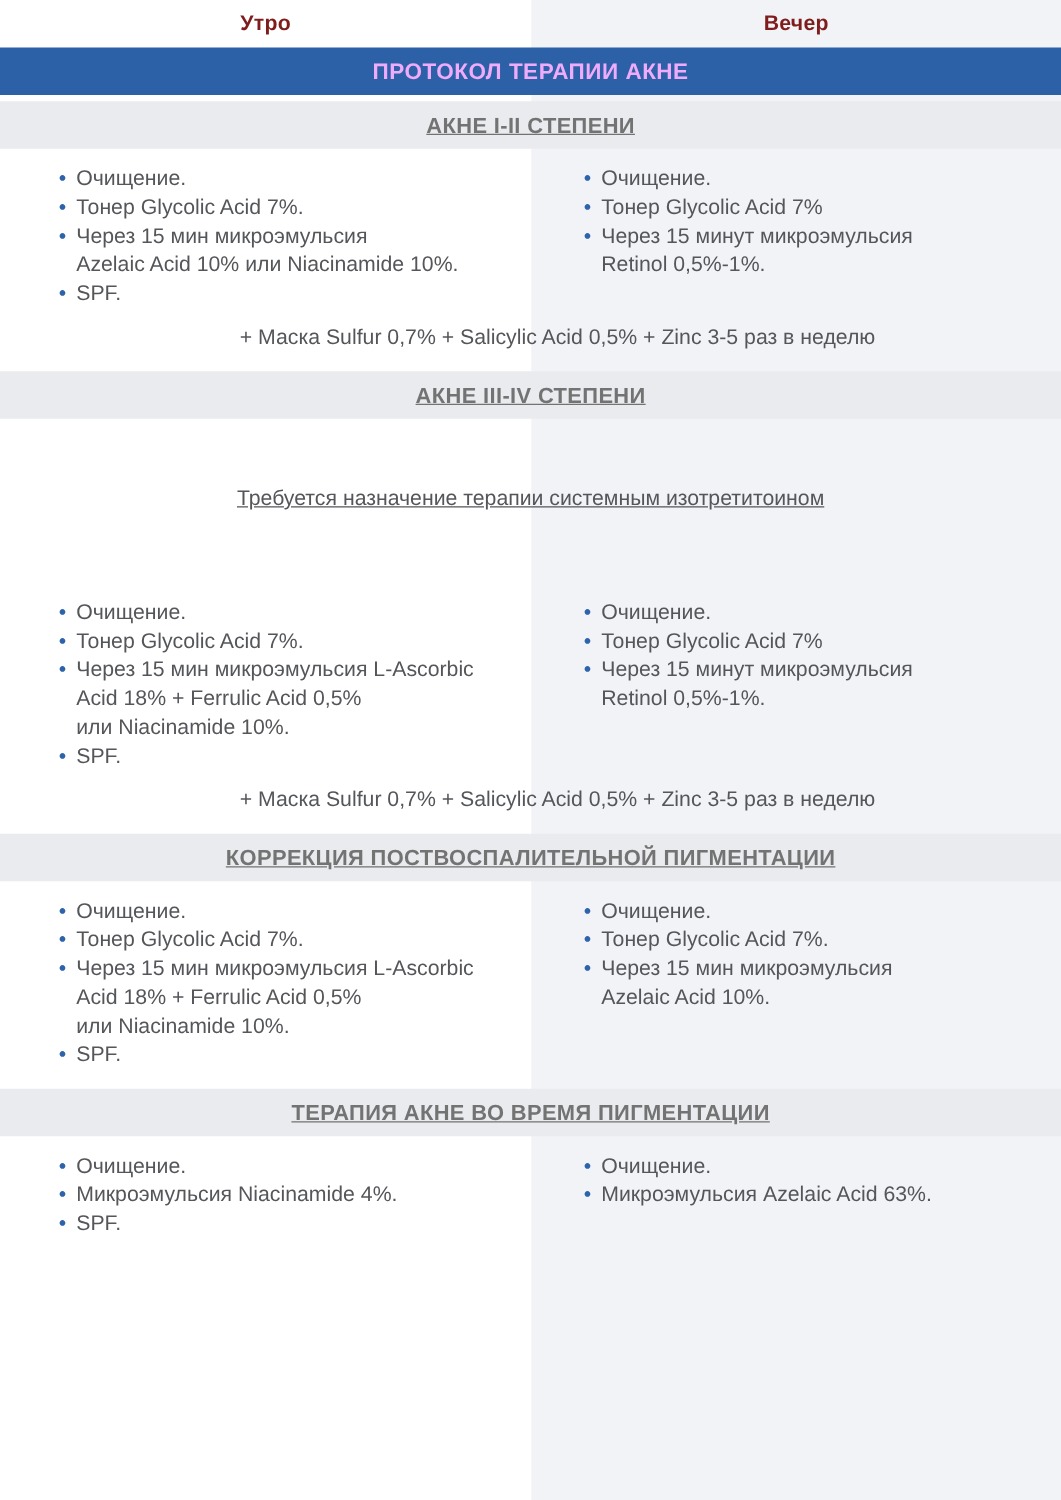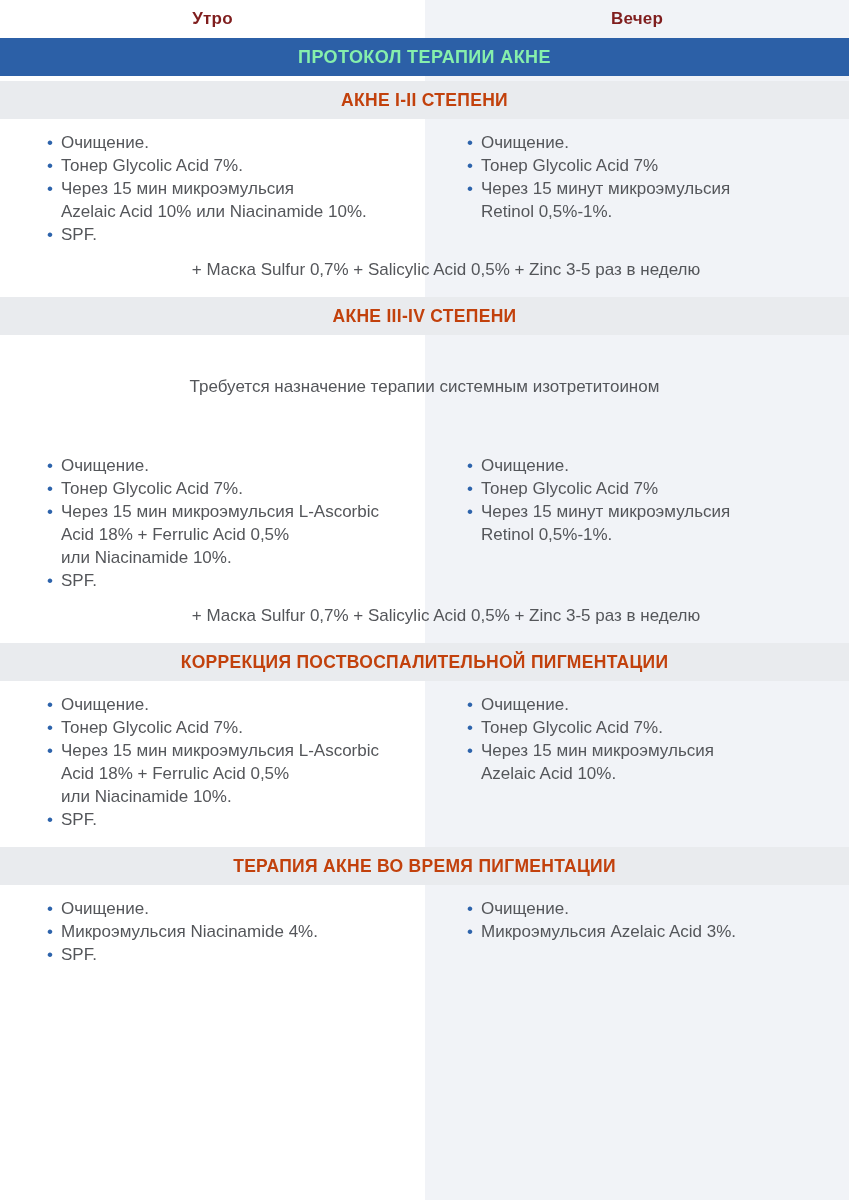--- a/index.html
+++ b/index.html
@@ -32,32 +32,32 @@
     font-size: 17px; font-weight: bold; color: #7f1d1d;
     letter-spacing: 0.2px;
   }
   .col-head.evening { flex: 0 0 424px; }
 
   
   .title-banner {
     height: 38px;
     margin-bottom: 5px;
     background: #2c60a7;
-    color: #86efac;
+    color: #f0abfc;
     display: flex; align-items: center; justify-content: center;
     font-size: 18px; font-weight: bold; letter-spacing: 0.4px;
   }
 
   
   .section-banner {
     height: 38px;
     background: #e9ebee;
-    color: #c2410c;
+    color: #737373;
     display: flex; align-items: center; justify-content: center;
-    font-size: 17.5px; font-weight: bold; letter-spacing: 0.3px;
+    font-size: 17.5px; font-weight: bold; letter-spacing: 0.3px; text-decoration: underline;
   }
 
   .section-body { padding: 12px 0 16px; }
   .cols { display: flex; }
   .list {
     flex: 0 0 425px;
     list-style: none;
     padding: 0 20px 0 48px;
     font-size: 17px;
     line-height: 23px;
@@ -75,21 +75,21 @@
     color: #2d63ab;
   }
   .note {
     text-align: center;
     font-size: 17px;
     line-height: 23px;
     color: #54565a;
     margin-top: 12px;
     padding-left: 43px;
   }
-  .note.standalone { margin: 4px; padding: 24px 0; }
+  .note.standalone { margin: 16px; padding: 24px 0; text-decoration: underline; }
 </style>
 </head>
 <body>
 
 <div class="page">
   <div class="evening-col-bg"></div>
   <div class="content">
 
     <div class="header-row">
       <div class="col-head morning">Утро</div>
@@ -178,21 +178,21 @@
     <div class="section-banner">ТЕРАПИЯ АКНЕ ВО ВРЕМЯ ПИГМЕНТАЦИИ</div>
     <div class="section-body">
       <div class="cols">
         <ul class="list morning">
                 <li>Очищение.</li>
                 <li>Микроэмульсия Niacinamide 4%.</li>
                 <li>SPF.</li>
               </ul>
         <ul class="list evening">
                 <li>Очищение.</li>
-                <li>Микроэмульсия Azelaic Acid 3%.</li>
+                <li>Микроэмульсия Azelaic Acid 63%.</li>
               </ul>
       </div>
 
     </div>
   </section>
 </div>
   </div>
 </div>
 
 </body></html>

